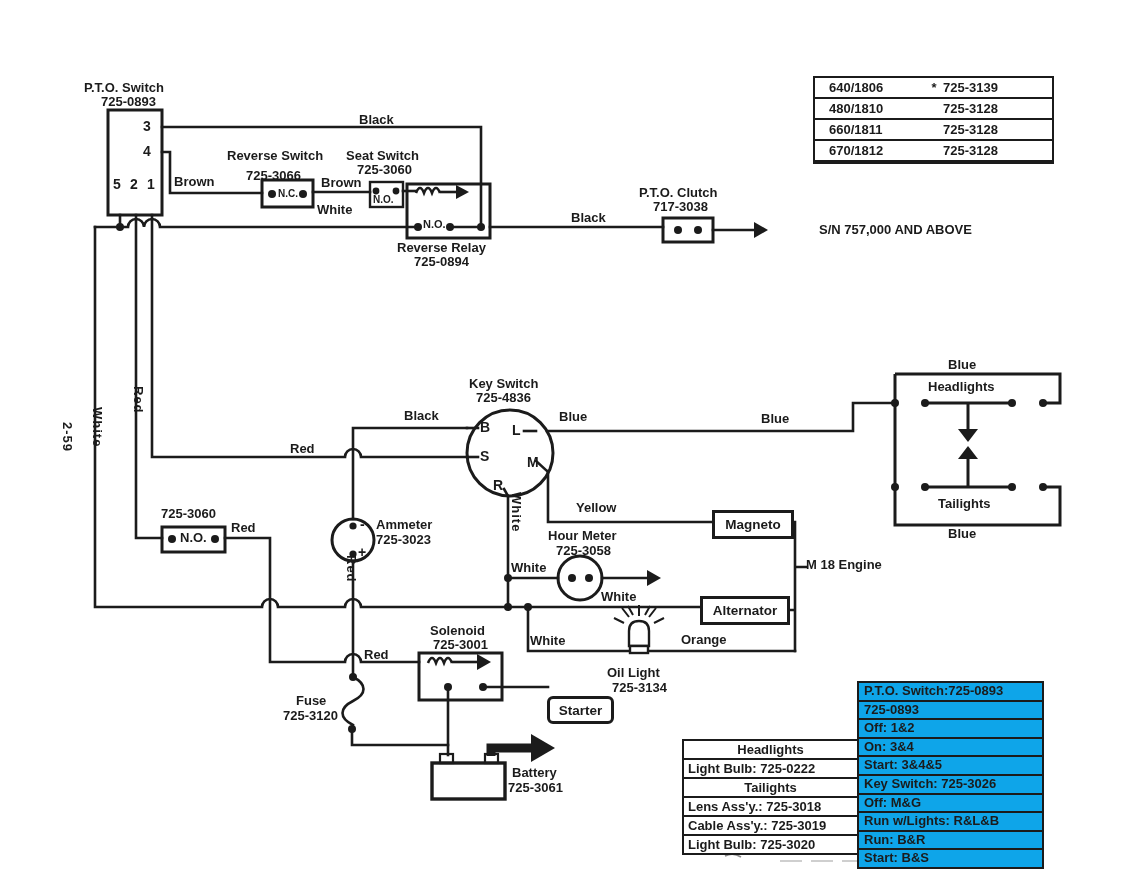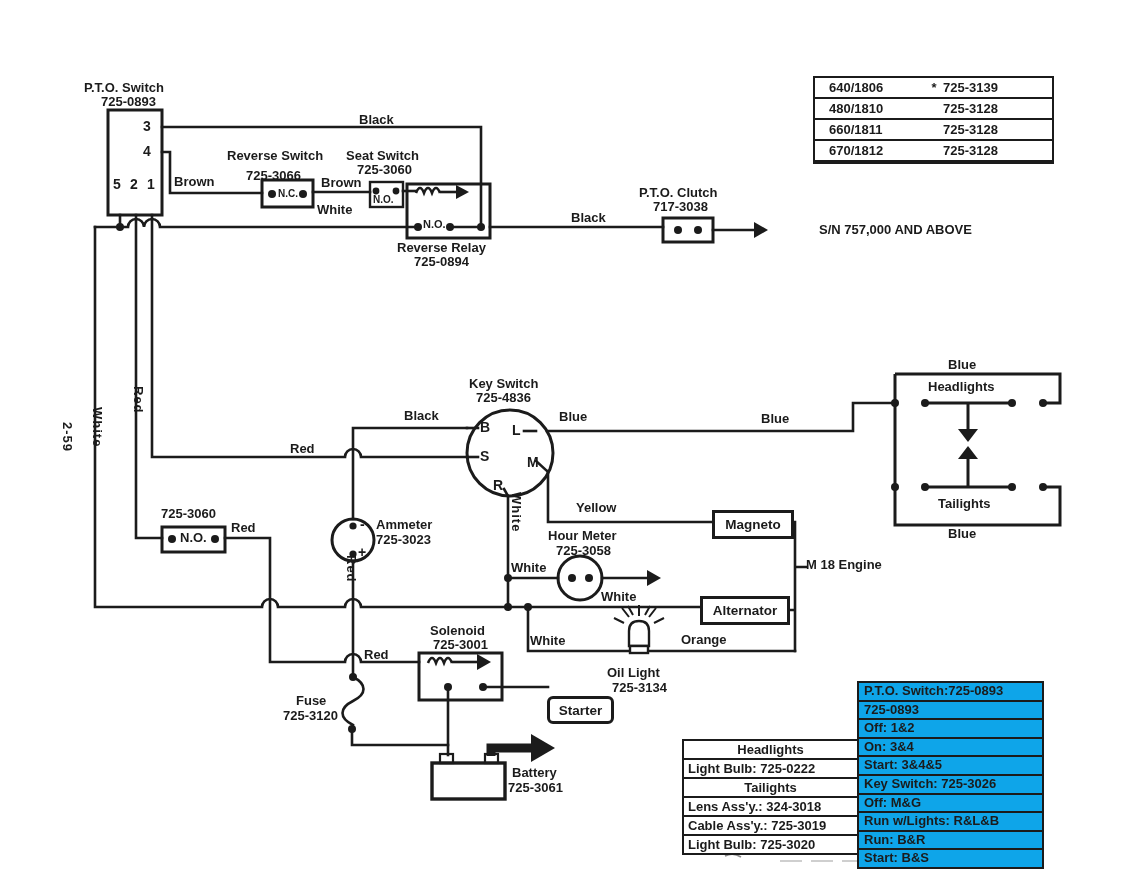--- a/index.html
+++ b/index.html
@@ -271,21 +271,21 @@
       <span class="mh-c1">670/1812</span>
       <span class="mh-ast"></span>
       <span class="mh-c2">725-3128</span>
     </div>
   </div>
 
   <div id="lights-table">
     <div class="lt-row lt-center">Headlights</div>
     <div class="lt-row">Light Bulb: 725-0222</div>
     <div class="lt-row lt-center">Tailights</div>
-    <div class="lt-row">Lens Ass'y.: 324-3018</div>
+    <div class="lt-row">Lens Ass'y.: 725-3018</div>
     <div class="lt-row">Cable Ass'y.: 725-3019</div>
     <div class="lt-row">Light Bulb: 725-3020</div>
   </div>
 
   <div id="legend-table">
     <div class="lg-row">P.T.O. Switch:725-0893</div>
     <div class="lg-row">725-0893</div>
     <div class="lg-row">Off: 1&amp;2</div>
     <div class="lg-row">On: 3&amp;4</div>
     <div class="lg-row">Start: 3&amp;4&amp;5</div>

